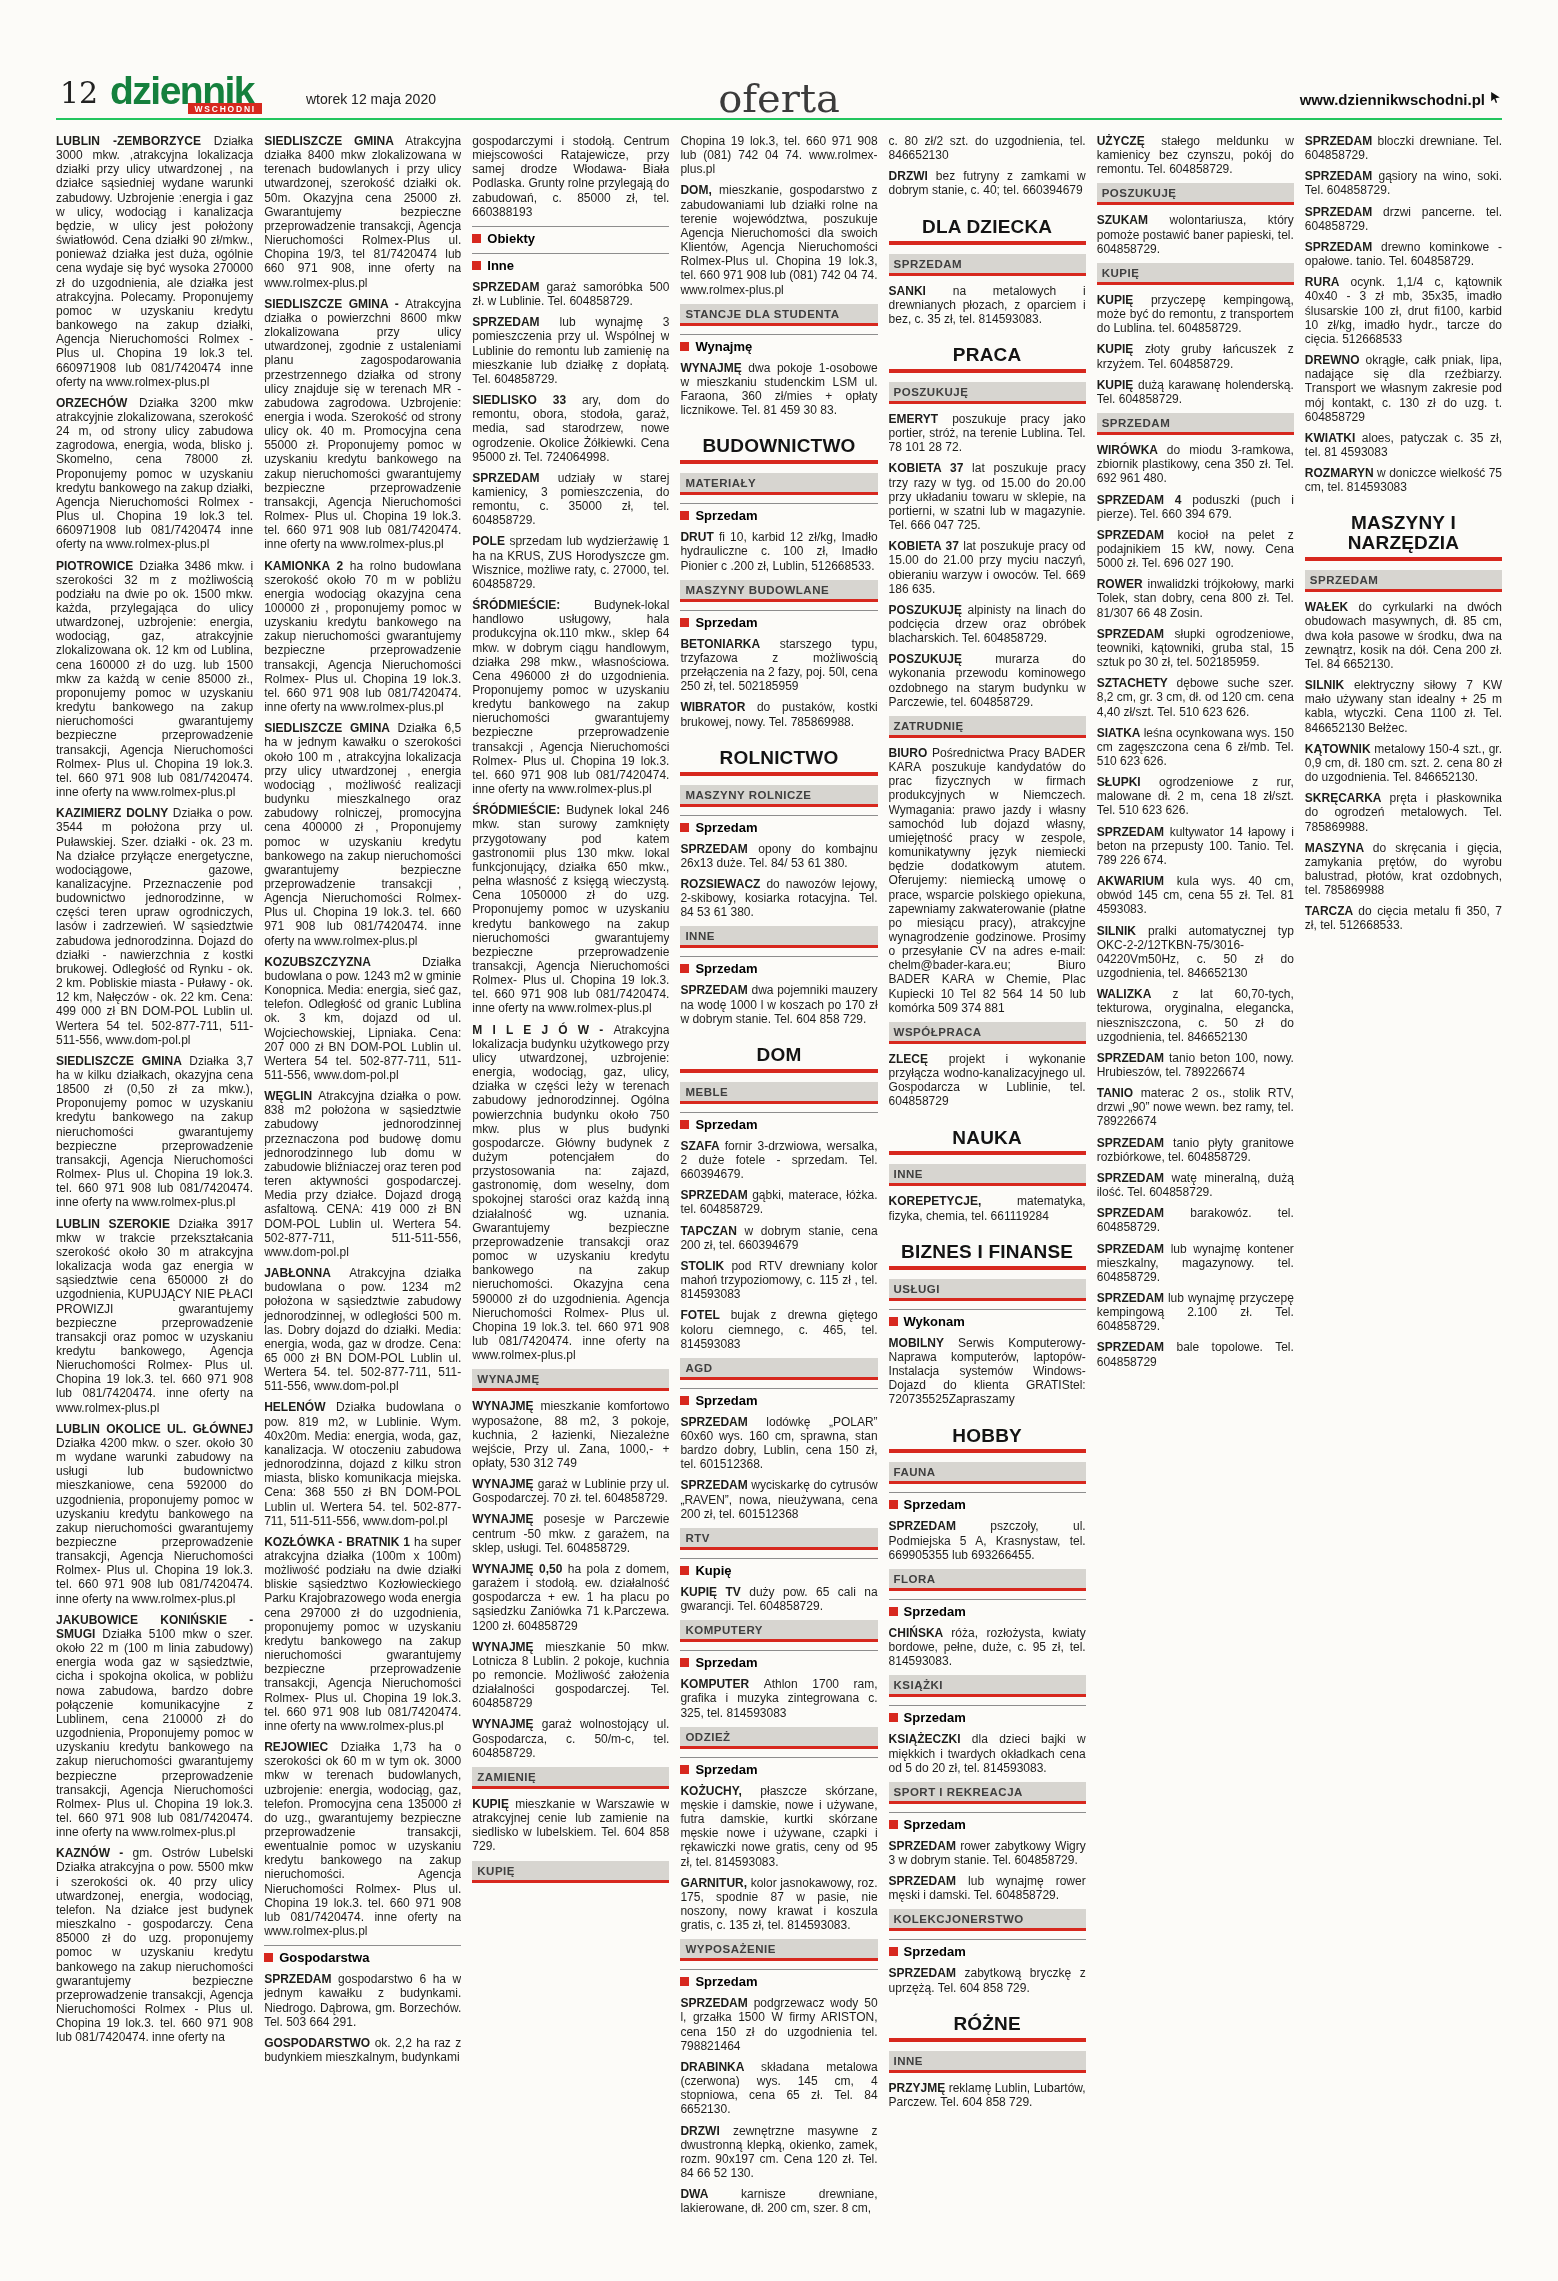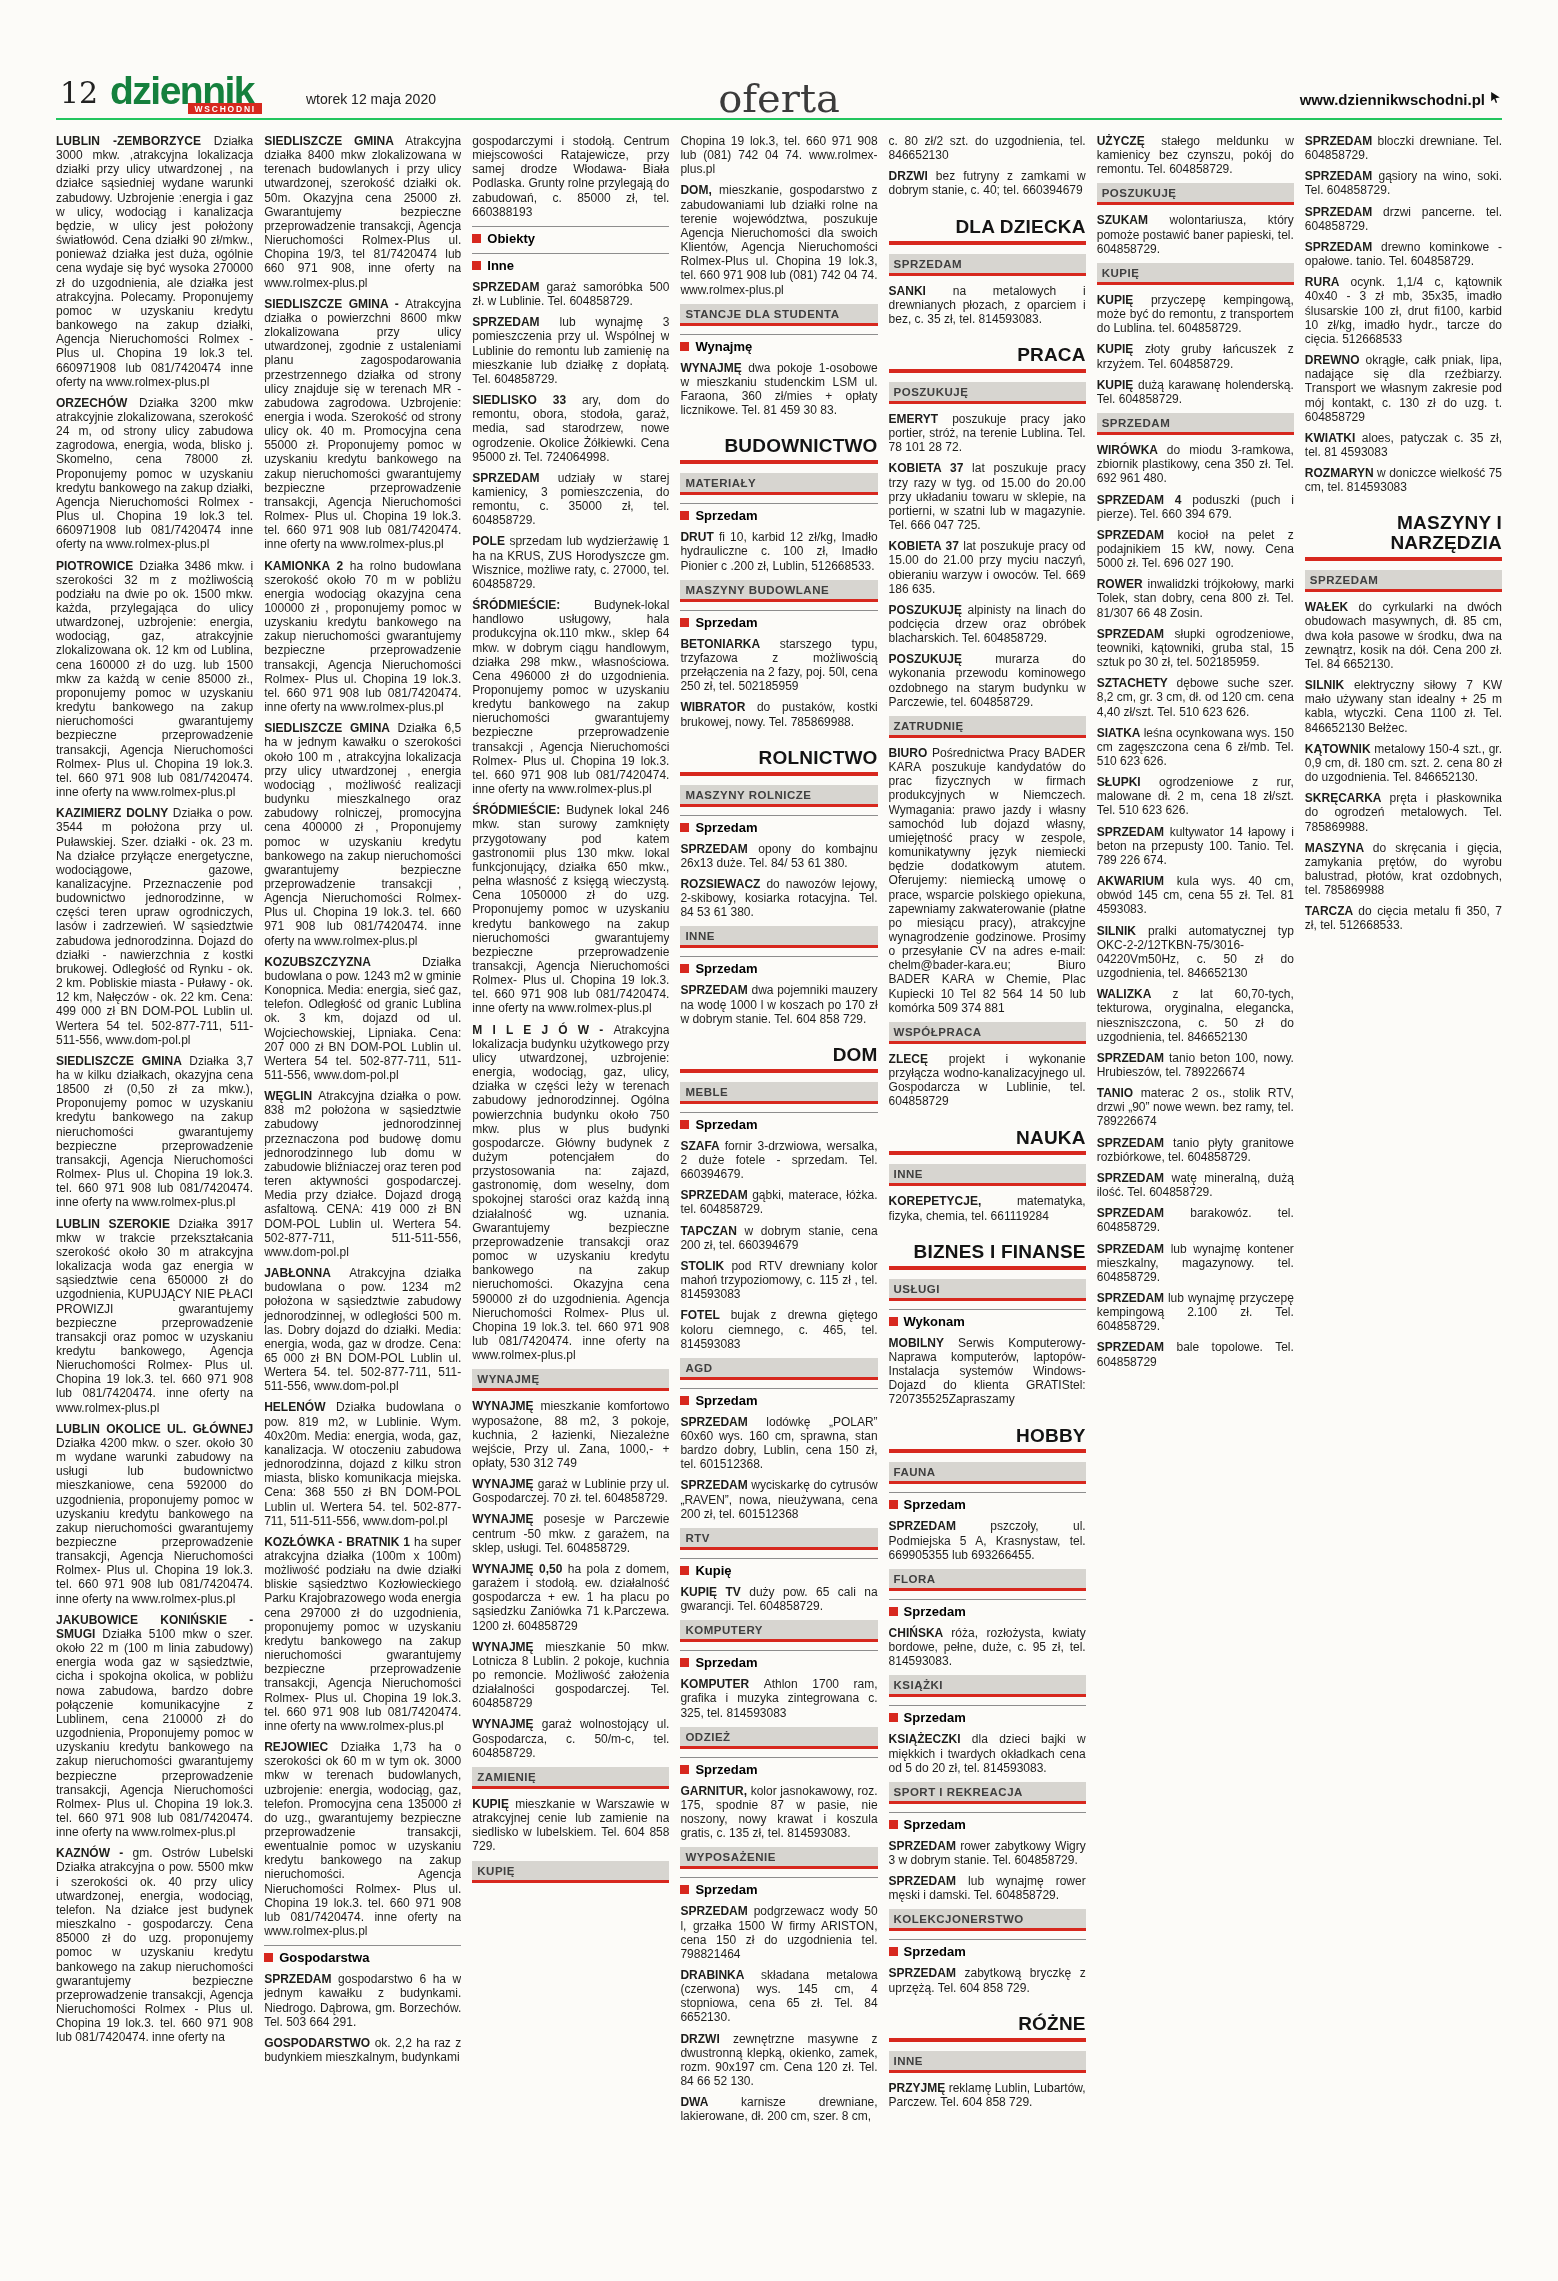--- a/index.html
+++ b/index.html
@@ -27,21 +27,21 @@
   .cur{display:inline-block}
   
   .cols{position:absolute;left:56px;right:56px;top:134px;height:2120px;
     display:flex;gap:11px;overflow:hidden}
   .col{flex:1 1 0;overflow:hidden;min-width:0}
   
   .ad{font-size:12px;line-height:1.18;text-align:justify;margin-bottom:7px;
     overflow-wrap:break-word;hyphens:auto}
   .ad b{font-weight:bold}
   
-  .sec{font-size:19px;font-weight:800;text-align:right;color:#141414;line-height:1.05;
+  .sec{font-size:19px;font-weight:800;text-align:center;color:#141414;line-height:1.05;
     padding:12px 0 4px;border-bottom:4px solid var(--red);margin:0 0 9px;letter-spacing:.2px}
   
   .bar{background:#d7d5d0;color:#3f3f3f;font-size:11.5px;font-weight:bold;letter-spacing:.5px;
     padding:4px 5px 3px;border-bottom:3px solid var(--red);margin:3px 0 8px;text-transform:uppercase}
   
   .sub{font-size:13px;font-weight:bold;color:#000000;border-top:1px solid #8d8d8d;
     padding:4px 0 2px;margin:2px 0 5px;display:flex;align-items:center;gap:6px}
   .sq{width:9px;height:9px;background:var(--red);display:inline-block;flex:0 0 auto}
 </style>
 </head>
@@ -187,20 +187,21 @@
       <div class="sub">
         <span class="sq"></span>
         <span>Sprzedam</span>
       </div>
       <p class="ad"><b>KOMPUTER </b>Athlon 1700 ram, grafika i muzyka zintegrowana c. 325, tel. 814593083</p>
       <div class="bar">ODZIEŻ</div>
       <div class="sub">
         <span class="sq"></span>
         <span>Sprzedam</span>
       </div>
+      <p class="ad"><b>KOŻUCHY, </b>płaszcze skórzane, męskie i damskie, nowe i używane, futra damskie, kurtki skórzane męskie nowe i używane, czapki i rękawiczki nowe gratis, ceny od 95 zł, tel. 814593083.</p>
       <p class="ad"><b>GARNITUR, </b>kolor jasnokawowy, roz. 175, spodnie 87 w pasie, nie noszony, nowy krawat i koszula gratis, c. 135 zł, tel. 814593083.</p>
       <div class="bar">WYPOSAŻENIE</div>
       <div class="sub">
         <span class="sq"></span>
         <span>Sprzedam</span>
       </div>
       <p class="ad"><b>SPRZEDAM </b>podgrzewacz wody 50 l, grzałka 1500 W firmy ARISTON, cena 150 zł do uzgodnienia tel. 798821464</p>
       <p class="ad"><b>DRABINKA </b>składana metalowa (czerwona) wys. 145 cm, 4 stopniowa, cena 65 zł. Tel. 84 6652130.</p>
       <p class="ad"><b>DRZWI </b>zewnętrzne masywne z dwustronną klepką, okienko, zamek, rozm. 90x197 cm. Cena 120 zł. Tel. 84 66 52 130.</p>
       <p class="ad"><b>DWA </b>karnisze drewniane, lakierowane, dł. 200 cm, szer. 8 cm,</p>

